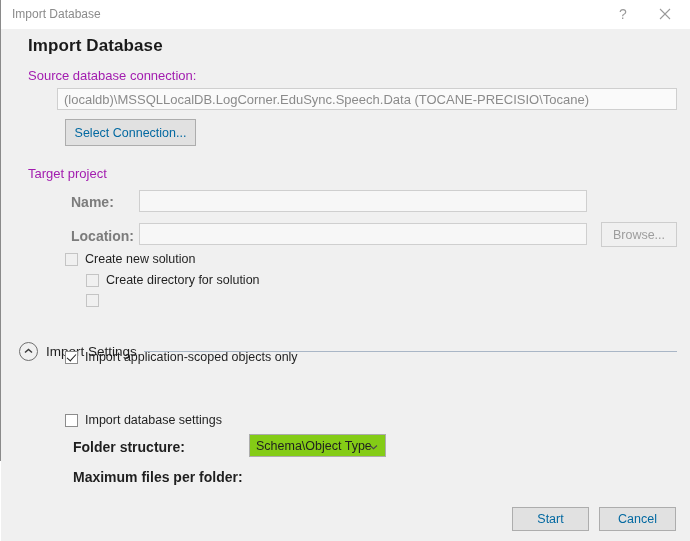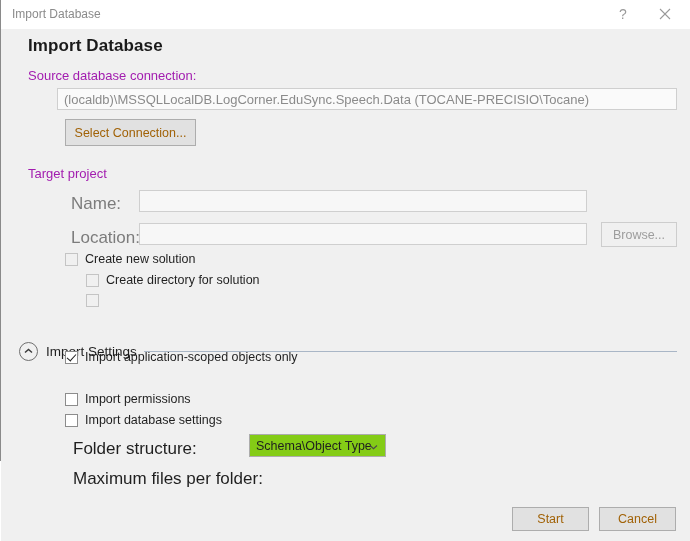--- a/index.html
+++ b/index.html
@@ -74,23 +74,24 @@
     letter-spacing: .1px;
   }
   .group-label {
     position: absolute;
     font-size: 13px;
     color: #a21caf;
     white-space: nowrap;
   }
   .field-label {
     position: absolute;
-    font-size: 17px;
+    font-size: 14px;
     color: #7c7c7c;
     white-space: nowrap;
+    font-weight: bold;
   }
   .field-label.enabled { color: #1f1f1f; }
 
   .textbox {
     position: absolute;
     box-sizing: border-box;
     background: #fafafa;
     border: 1px solid #cfcfcf;
     font-size: 13px;
     color: #8b8b8b;
@@ -101,21 +102,21 @@
     overflow: hidden;
   }
   .textbox.empty { background: #f7f7f7; }
 
   .button {
     position: absolute;
     box-sizing: border-box;
     background: #e1e1e1;
     border: 1px solid #adadad;
     font-size: 12.5px;
-    color: #a16207;
+    color: #0369a1;
     display: flex;
     align-items: center;
     justify-content: center;
     cursor: default;
     white-space: nowrap;
   }
   .button.disabled {
     background: #f0f0f0;
     border-color: #cdcdcd;
     color: #9d9d9d;
@@ -273,24 +274,20 @@
         </svg>
       </span>
       <span class="section-title">Import Settings</span>
       <span class="section-rule"></span>
     </div>
 
     <div class="checkrow" style="left:64px; top:321px;">
       <span class="cb checked"></span>
       <span class="cb-label">Import application-scoped objects only</span>
     </div>
-    <div class="checkrow" style="left:64px; top:363px;">
-      <span class="cb"></span>
-      <span class="cb-label">Import permissions</span>
-    </div>
     <div class="checkrow" style="left:64px; top:384px;">
       <span class="cb"></span>
       <span class="cb-label">Import database settings</span>
     </div>
 
     <div class="field-label enabled" style="left:72px; top:410px;">Folder structure:</div>
     <div class="combo grey" style="left:221px; top:405px; width:137px; height:23px;">
       <span>Schema\Object Type</span>
       <span class="arrow">
         <svg width="9" height="6" viewBox="0 0 9 6">

